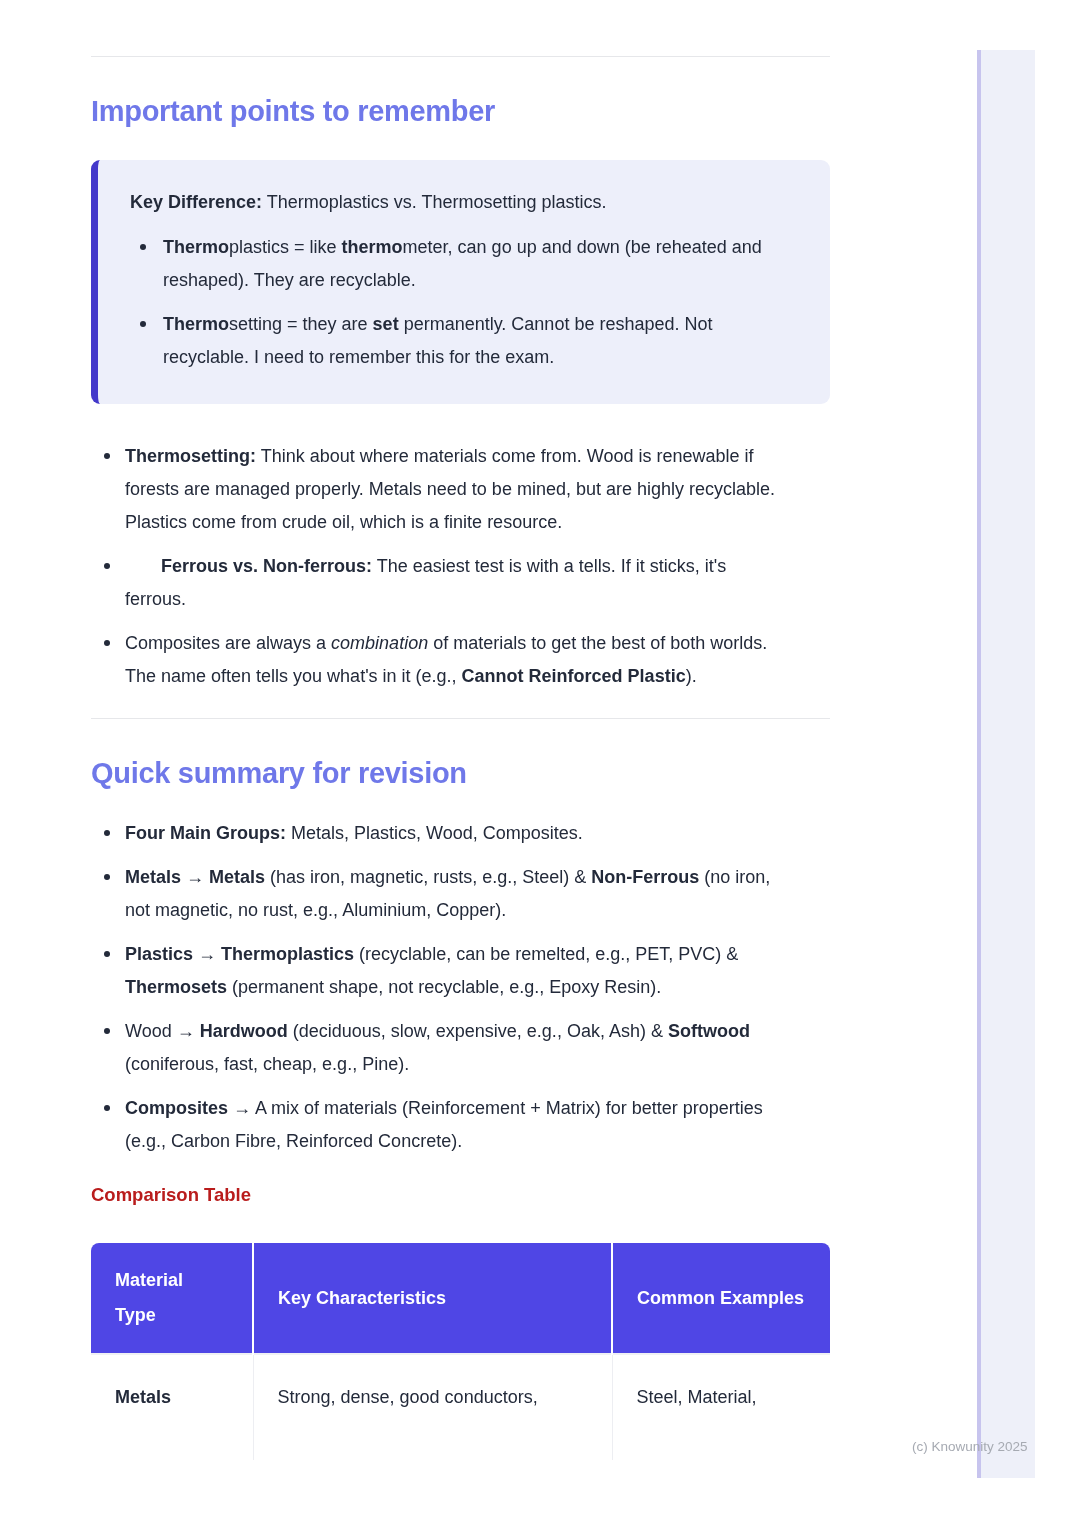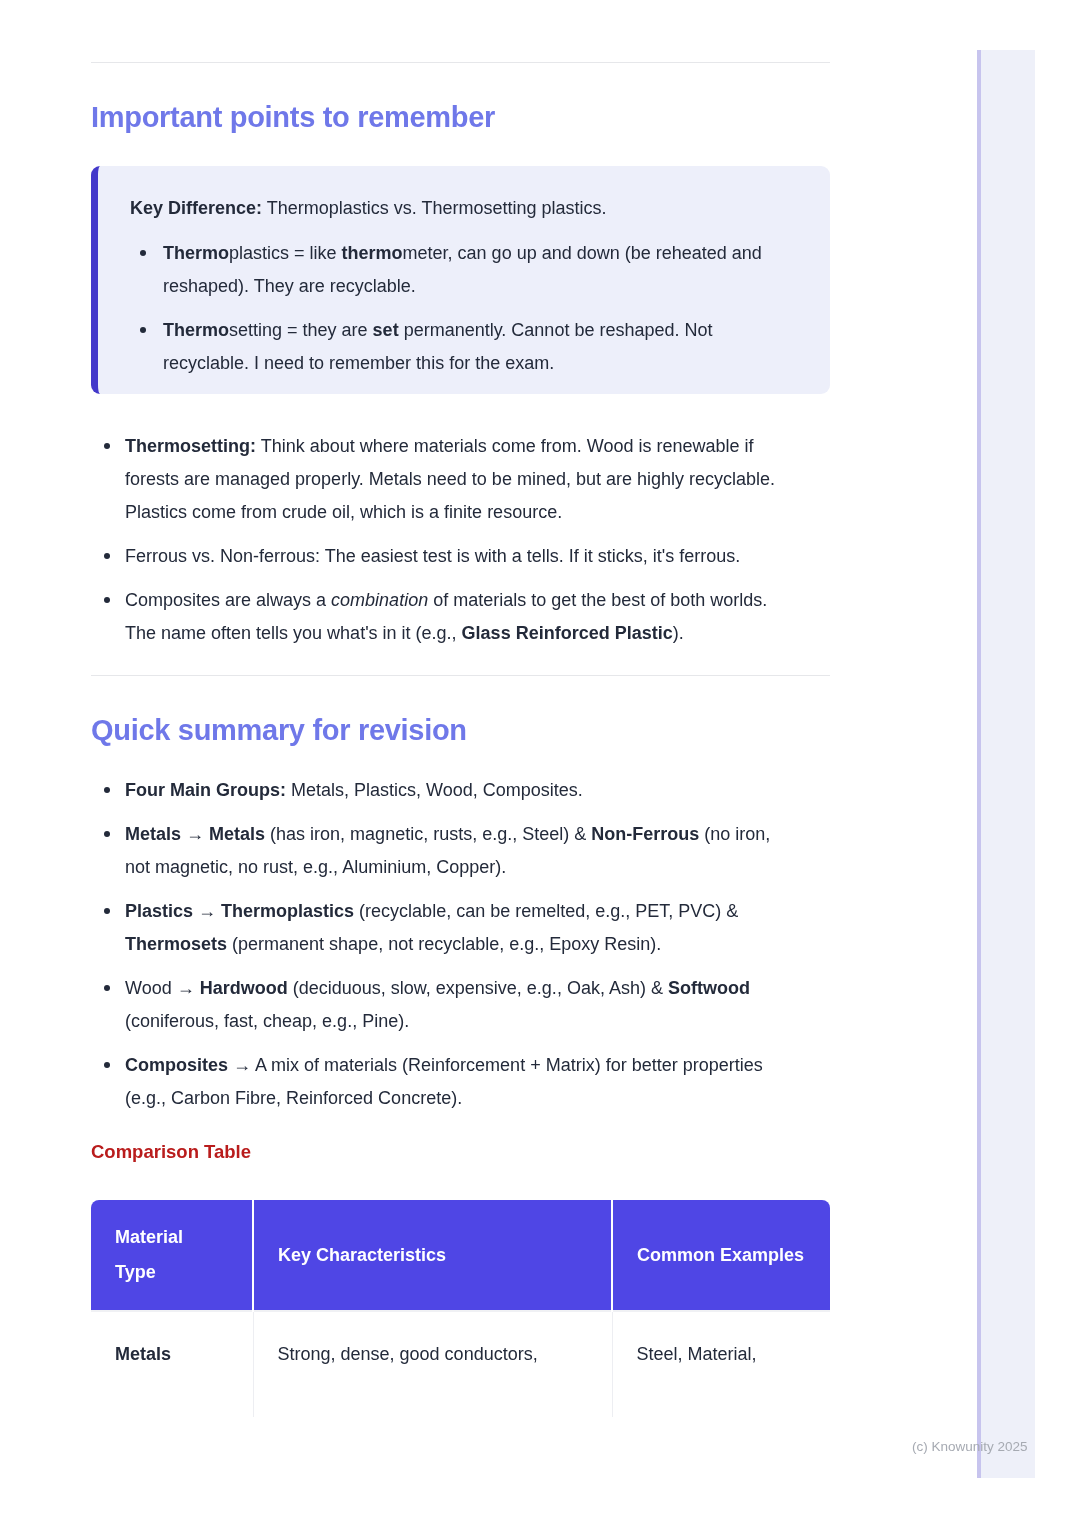--- a/index.html
+++ b/index.html
@@ -16,21 +16,21 @@
   .doc {
     position: absolute;
     left: 0; top: 0;
     width: 1080px;
     height: 1478px;
     overflow: hidden;
   }
   .content {
     position: absolute;
     left: 91px;
-    top: 12px;
+    top: 6px;
     width: 739px;
   }
   .divider {
     border: none;
     border-top: 1px solid #e6e7ea;
     margin: 50px 0 0 0;
     height: 0;
   }
   .divider.second { margin-top: 25px; }
   h2.section-title {
@@ -39,21 +39,21 @@
     line-height: 34px;
     font-weight: 700;
     color: #6f78e9;
     letter-spacing: -0.3px;
   }
   .callout {
     margin-top: 32px;
     background: #edeffa;
     border-left: 7px solid #4338ca;
     border-radius: 9px;
-    padding: 26px 30px 14px 32px;
+    padding: 26px 30px 30px 32px;
     box-sizing: border-box;
   }
   .body-text, .callout {
     font-size: 18px;
     line-height: 33px;
   }
   .callout-intro { margin: 0; }
   ul.bullets {
     list-style: none;
     margin: 0;
@@ -153,22 +153,22 @@
     <div class="callout">
       <p class="callout-intro"><span style="font-weight: 700;">Key Difference:</span><span> Thermoplastics vs. Thermosetting plastics.</span></p>
       <ul class="bullets">
         <li><span style="font-weight: 700;">Thermo</span><span>plastics = like </span><span style="font-weight: 700;">thermo</span><span>meter, can go up and down (be reheated and reshaped). They are recyclable.</span></li>
         <li><span style="font-weight: 700;">Thermo</span><span>setting = they are </span><span style="font-weight: 700;">set</span><span> permanently. Cannot be reshaped. Not recyclable. I need to remember this for the exam.</span></li>
       </ul>
     </div>
 
     <ul class="bullets main-bullets body-text">
       <li><span style="font-weight: 700;">Thermosetting:</span><span> Think about where materials come from. Wood is renewable if forests are managed properly. Metals need to be mined, but are highly recyclable. Plastics come from crude oil, which is a finite resource.</span></li>
-      <li><span style="font-weight: 400;">Ferrous vs. Non-ferrous:</span><span> The easiest test is with a tells. If it sticks, it's ferrous.</span></li>
-      <li><span>Composites are always a </span><span style="font-style: italic;">combination</span><span> of materials to get the best of both worlds. The name often tells you what's in it (e.g., </span><span style="font-weight: 700;">Glass Reinforced Plastic</span><span>).</span></li>
+      <li><span style="font-weight: 700; margin-left: 36px;">Ferrous vs. Non-ferrous:</span><span> The easiest test is with a tells. If it sticks, it's ferrous.</span></li>
+      <li><span>Composites are always a </span><span style="font-style: italic;">combination</span><span> of materials to get the best of both worlds. The name often tells you what's in it (e.g., </span><span style="font-weight: 700;">Cannot Reinforced Plastic</span><span>).</span></li>
     </ul>
 
     <hr class="divider second">
 
     <h2 class="section-title">Quick summary for revision</h2>
 
     <ul class="bullets main-bullets second body-text">
       <li><span style="font-weight: 700;">Four Main Groups:</span><span> Metals, Plastics, Wood, Composites.</span></li>
       <li><span style="font-weight: 700;">Metals</span><span> → </span><span style="font-weight: 700;">Metals</span><span> (has iron, magnetic, rusts, e.g., Steel) &amp; </span><span style="font-weight: 700;">Non-Ferrous</span><span> (no iron, not magnetic, no rust, e.g., Aluminium, Copper).</span></li>
       <li><span style="font-weight: 700;">Plastics</span><span> → </span><span style="font-weight: 700;">Thermoplastics</span><span> (recyclable, can be remelted, e.g., PET, PVC) &amp; </span><span style="font-weight: 700;">Thermosets</span><span> (permanent shape, not recyclable, e.g., Epoxy Resin).</span></li>

